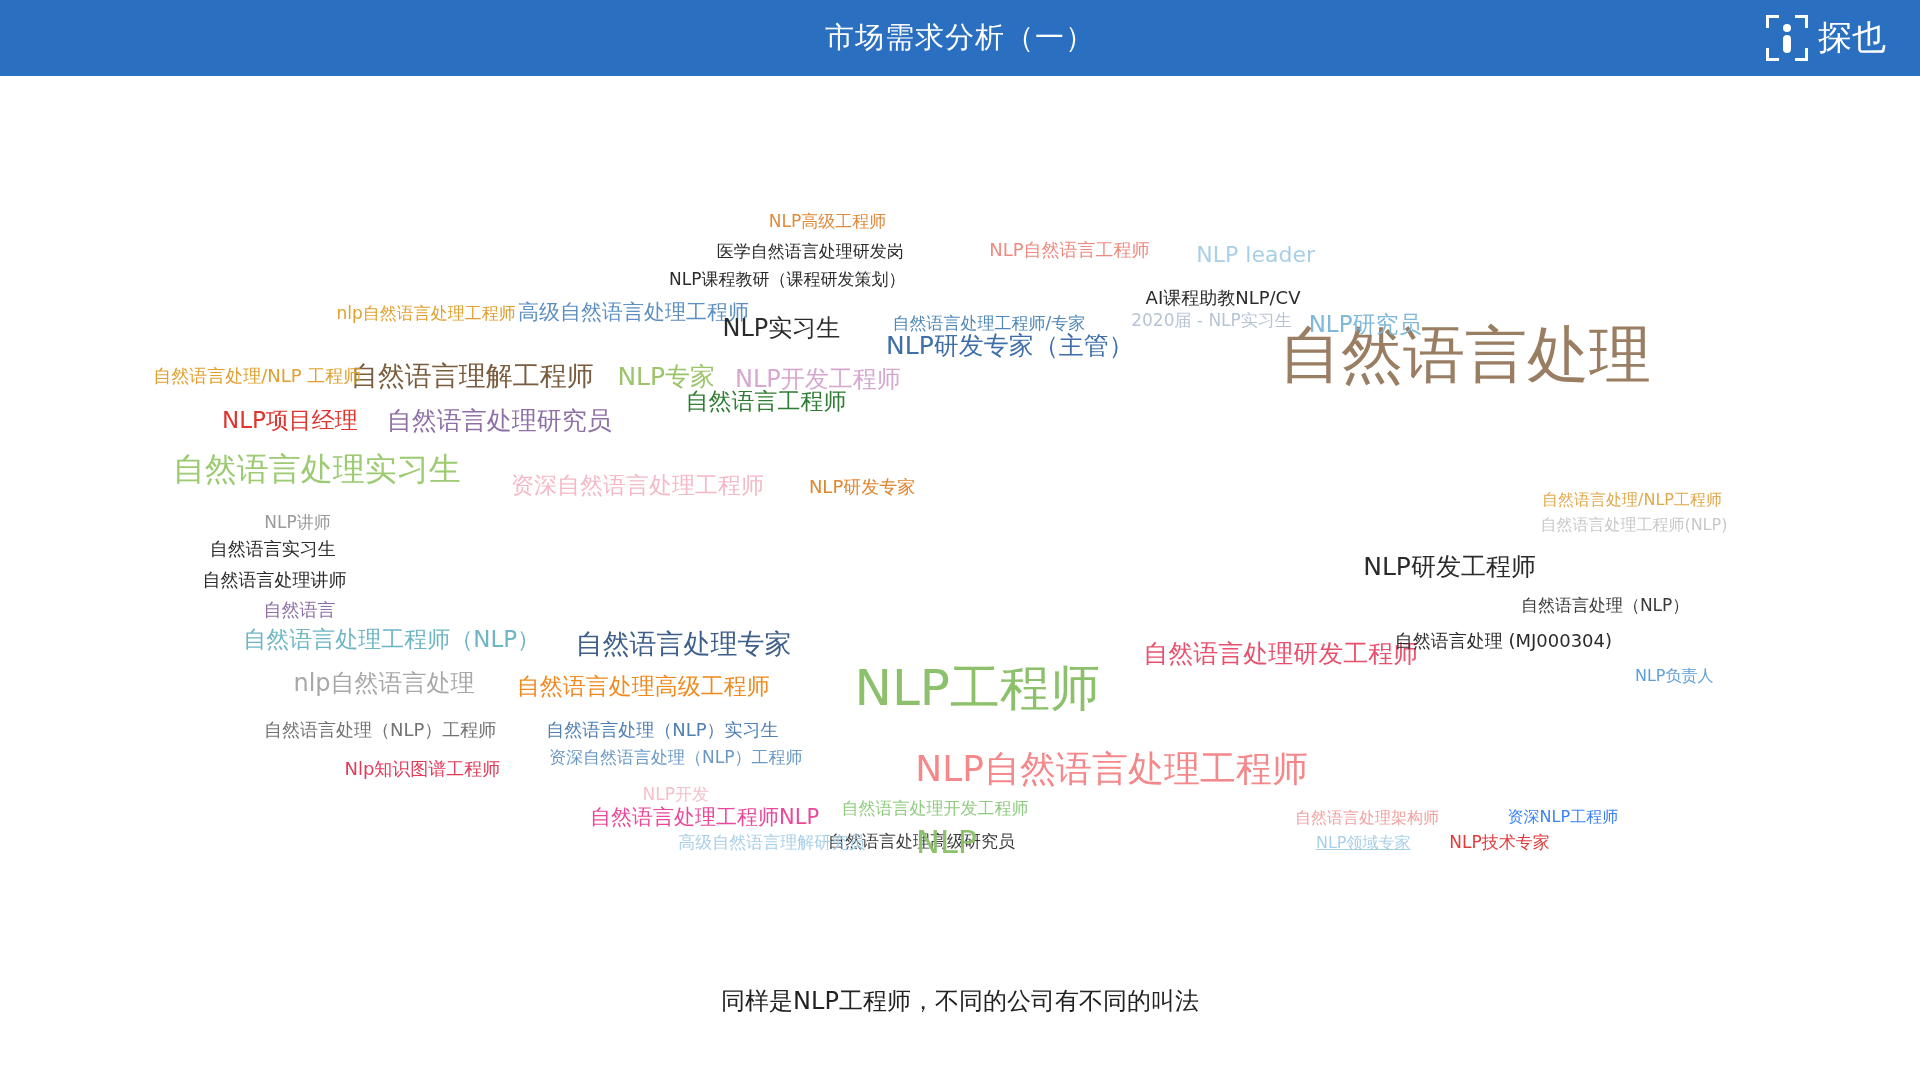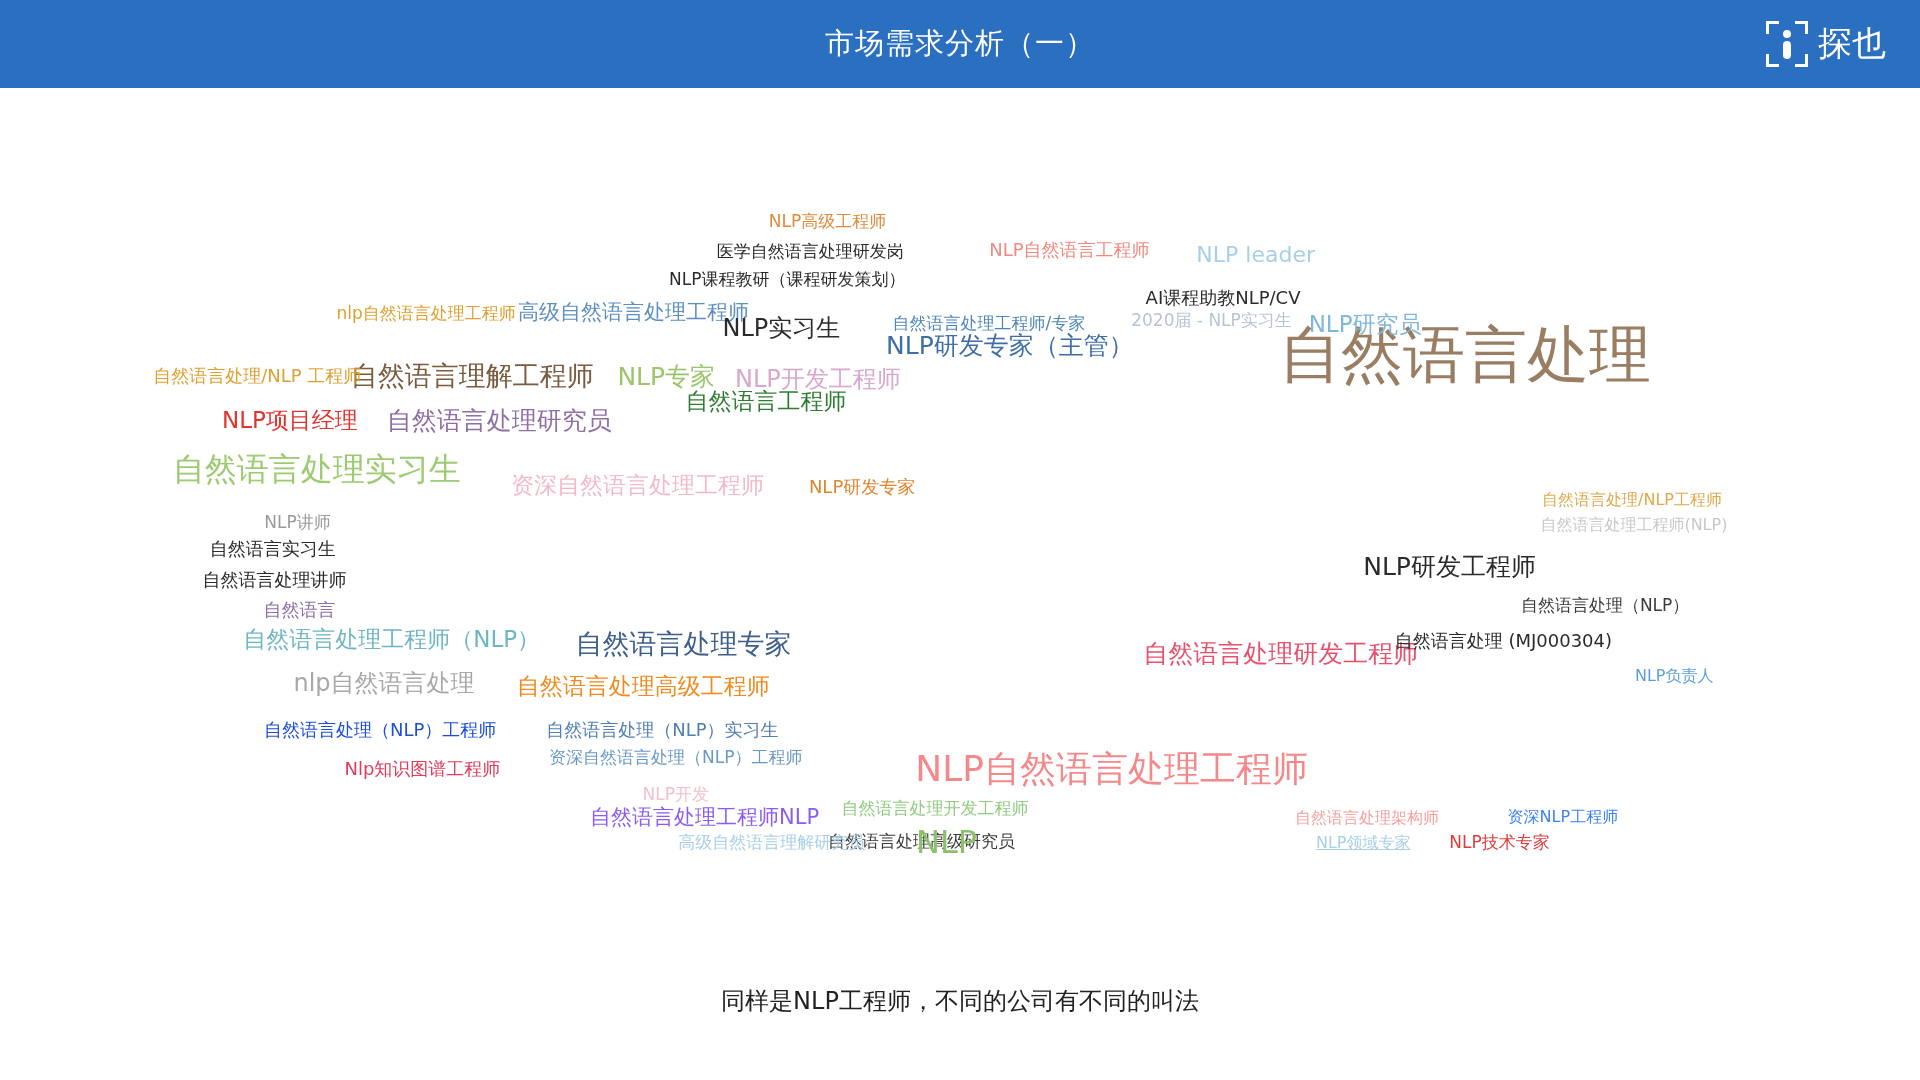--- a/index.html
+++ b/index.html
@@ -11,21 +11,21 @@
     width: 1920px;
     height: 1080px;
     font-family: "Liberation Sans", sans-serif;
     overflow: hidden;
     position: relative;
   }
   .header {
     position: absolute;
     top: 0; left: 0;
     width: 1920px;
-    height: 88px;
+    height: 76px;
     background: #2a6fc0;
     display: flex;
     align-items: center;
     justify-content: center;
   }
   .header-title {
     color: #ffffff;
     font-size: 29px;
     letter-spacing: 1px;
     font-family: "DejaVu Sans", "Liberation Sans", sans-serif;
@@ -108,41 +108,42 @@
         <span class="c br2"></span>
       <span class="c fig-head"></span>
         <span class="c fig-body"></span>
     </div>
     <div class="brand-text">探也</div>
   </div>
 </div>
 
 <div class="cloud" id="cloud">
     <div class="word" style="font-size: 62px; color: rgb(154, 126, 99); left: 76.3%; top: 29%;">自然语言处理</div>
+    <div class="word" style="font-size: 50px; color: rgb(140, 192, 106); left: 50.9%; top: 66.8%;">NLP工程师</div>
     <div class="word" style="font-size: 36px; color: rgb(244, 136, 138); left: 57.9%; top: 76%;">NLP自然语言处理工程师</div>
     <div class="word" style="font-size: 32px; color: rgb(156, 203, 114); left: 16.5%; top: 41.9%;">自然语言处理实习生</div>
     <div class="word" style="font-size: 25px; color: rgb(232, 81, 109); left: 66.7%; top: 62.8%;">自然语言处理研发工程师</div>
     <div class="word" style="font-size: 27px; color: rgb(122, 92, 62); left: 24.6%; top: 31.3%;">自然语言理解工程师</div>
     <div class="word" style="font-size: 27px; color: rgb(61, 95, 138); left: 35.6%; top: 61.7%;">自然语言处理专家</div>
     <div class="word" style="font-size: 25px; color: rgb(142, 111, 166); left: 26%; top: 36.4%;">自然语言处理研究员</div>
     <div class="word" style="font-size: 25px; color: rgb(63, 110, 168); left: 52.6%; top: 27.8%;">NLP研发专家（主管）</div>
     <div class="word" style="font-size: 23px; color: rgb(111, 182, 196); left: 20.4%; top: 61.3%;">自然语言处理工程师（NLP）</div>
     <div class="word" style="font-size: 23px; color: rgb(240, 138, 30); left: 33.5%; top: 66.6%;">自然语言处理高级工程师</div>
     <div class="word" style="font-size: 23px; color: rgb(244, 185, 198); left: 33.2%; top: 43.7%;">资深自然语言处理工程师</div>
     <div class="word" style="font-size: 25px; color: rgb(43, 43, 43); left: 75.5%; top: 52.9%;">NLP研发工程师</div>
     <div class="word" style="font-size: 24px; color: rgb(168, 168, 168); left: 20%; top: 66.3%;">nlp自然语言处理</div>
-    <div class="word" style="font-size: 21px; color: #8b5cf6; left: 36.7%; top: 81.5%;">自然语言处理工程师NLP</div>
+    <div class="word" style="font-size: 21px; color: #ec4899; left: 36.7%; top: 81.5%;">自然语言处理工程师NLP</div>
     <div class="word" style="font-size: 23px; color: rgb(47, 125, 50); left: 39.9%; top: 34.2%;">自然语言工程师</div>
     <div class="word" style="font-size: 21px; color: rgb(93, 143, 192); left: 33%; top: 24.1%;">高级自然语言处理工程师</div>
     <div class="word" style="font-size: 25px; color: rgb(156, 196, 106); left: 34.7%; top: 31.4%;">NLP专家</div>
     <div class="word" style="font-size: 24px; color: rgb(214, 168, 207); left: 42.6%; top: 31.7%;">NLP开发工程师</div>
     <div class="word" style="font-size: 23px; color: rgb(224, 53, 47); left: 15.1%; top: 36.4%;">NLP项目经理</div>
     <div class="word" style="font-size: 18px; color: rgb(224, 160, 48); left: 13.4%; top: 31.4%;">自然语言处理/NLP 工程师</div>
     <div class="word" style="font-size: 18px; color: rgb(79, 127, 179); left: 34.5%; top: 71.6%;">自然语言处理（NLP）实习生</div>
-    <div class="word" style="font-size: 18px; color: #1d4ed8; left: 19.8%; top: 71.6%;">自然语言处理（NLP）工程师</div>
+    <div class="word" style="font-size: 18px; color: #737373; left: 19.8%; top: 71.6%;">自然语言处理（NLP）工程师</div>
     <div class="word" style="font-size: 17px; color: rgb(106, 152, 196); left: 35.2%; top: 74.7%;">资深自然语言处理（NLP）工程师</div>
     <div class="word" style="font-size: 17px; color: rgb(143, 204, 127); left: 48.7%; top: 80.4%;">自然语言处理开发工程师</div>
     <div class="word" style="font-size: 18px; color: rgb(224, 59, 90); left: 22%; top: 76%;">Nlp知识图谱工程师</div>
     <div class="word" style="font-size: 23px; color: rgb(127, 184, 216); left: 71.1%; top: 25.5%;">NLP研究员</div>
     <div class="word" style="font-size: 17px; color: rgb(58, 58, 58); left: 48%; top: 84.2%;">自然语言处理高级研究员</div>
     <div class="word" style="font-size: 17px; color: rgb(224, 160, 48); left: 22.2%; top: 24.2%;">nlp自然语言处理工程师</div>
     <div class="word" style="font-size: 24px; color: rgb(43, 43, 43); left: 40.7%; top: 25.9%;">NLP实习生</div>
     <div class="word" style="font-size: 17px; color: rgb(79, 136, 184); left: 51.5%; top: 20.1%; margin-top: 46px;">自然语言处理工程师/专家</div>
     <div class="word" style="font-size: 18px; color: rgb(43, 43, 43); left: 63.7%; top: 22.5%;">AI课程助教NLP/CV</div>
     <div class="word" style="font-size: 18px; color: rgb(240, 138, 128); left: 55.7%; top: 17%;">NLP自然语言工程师</div>

